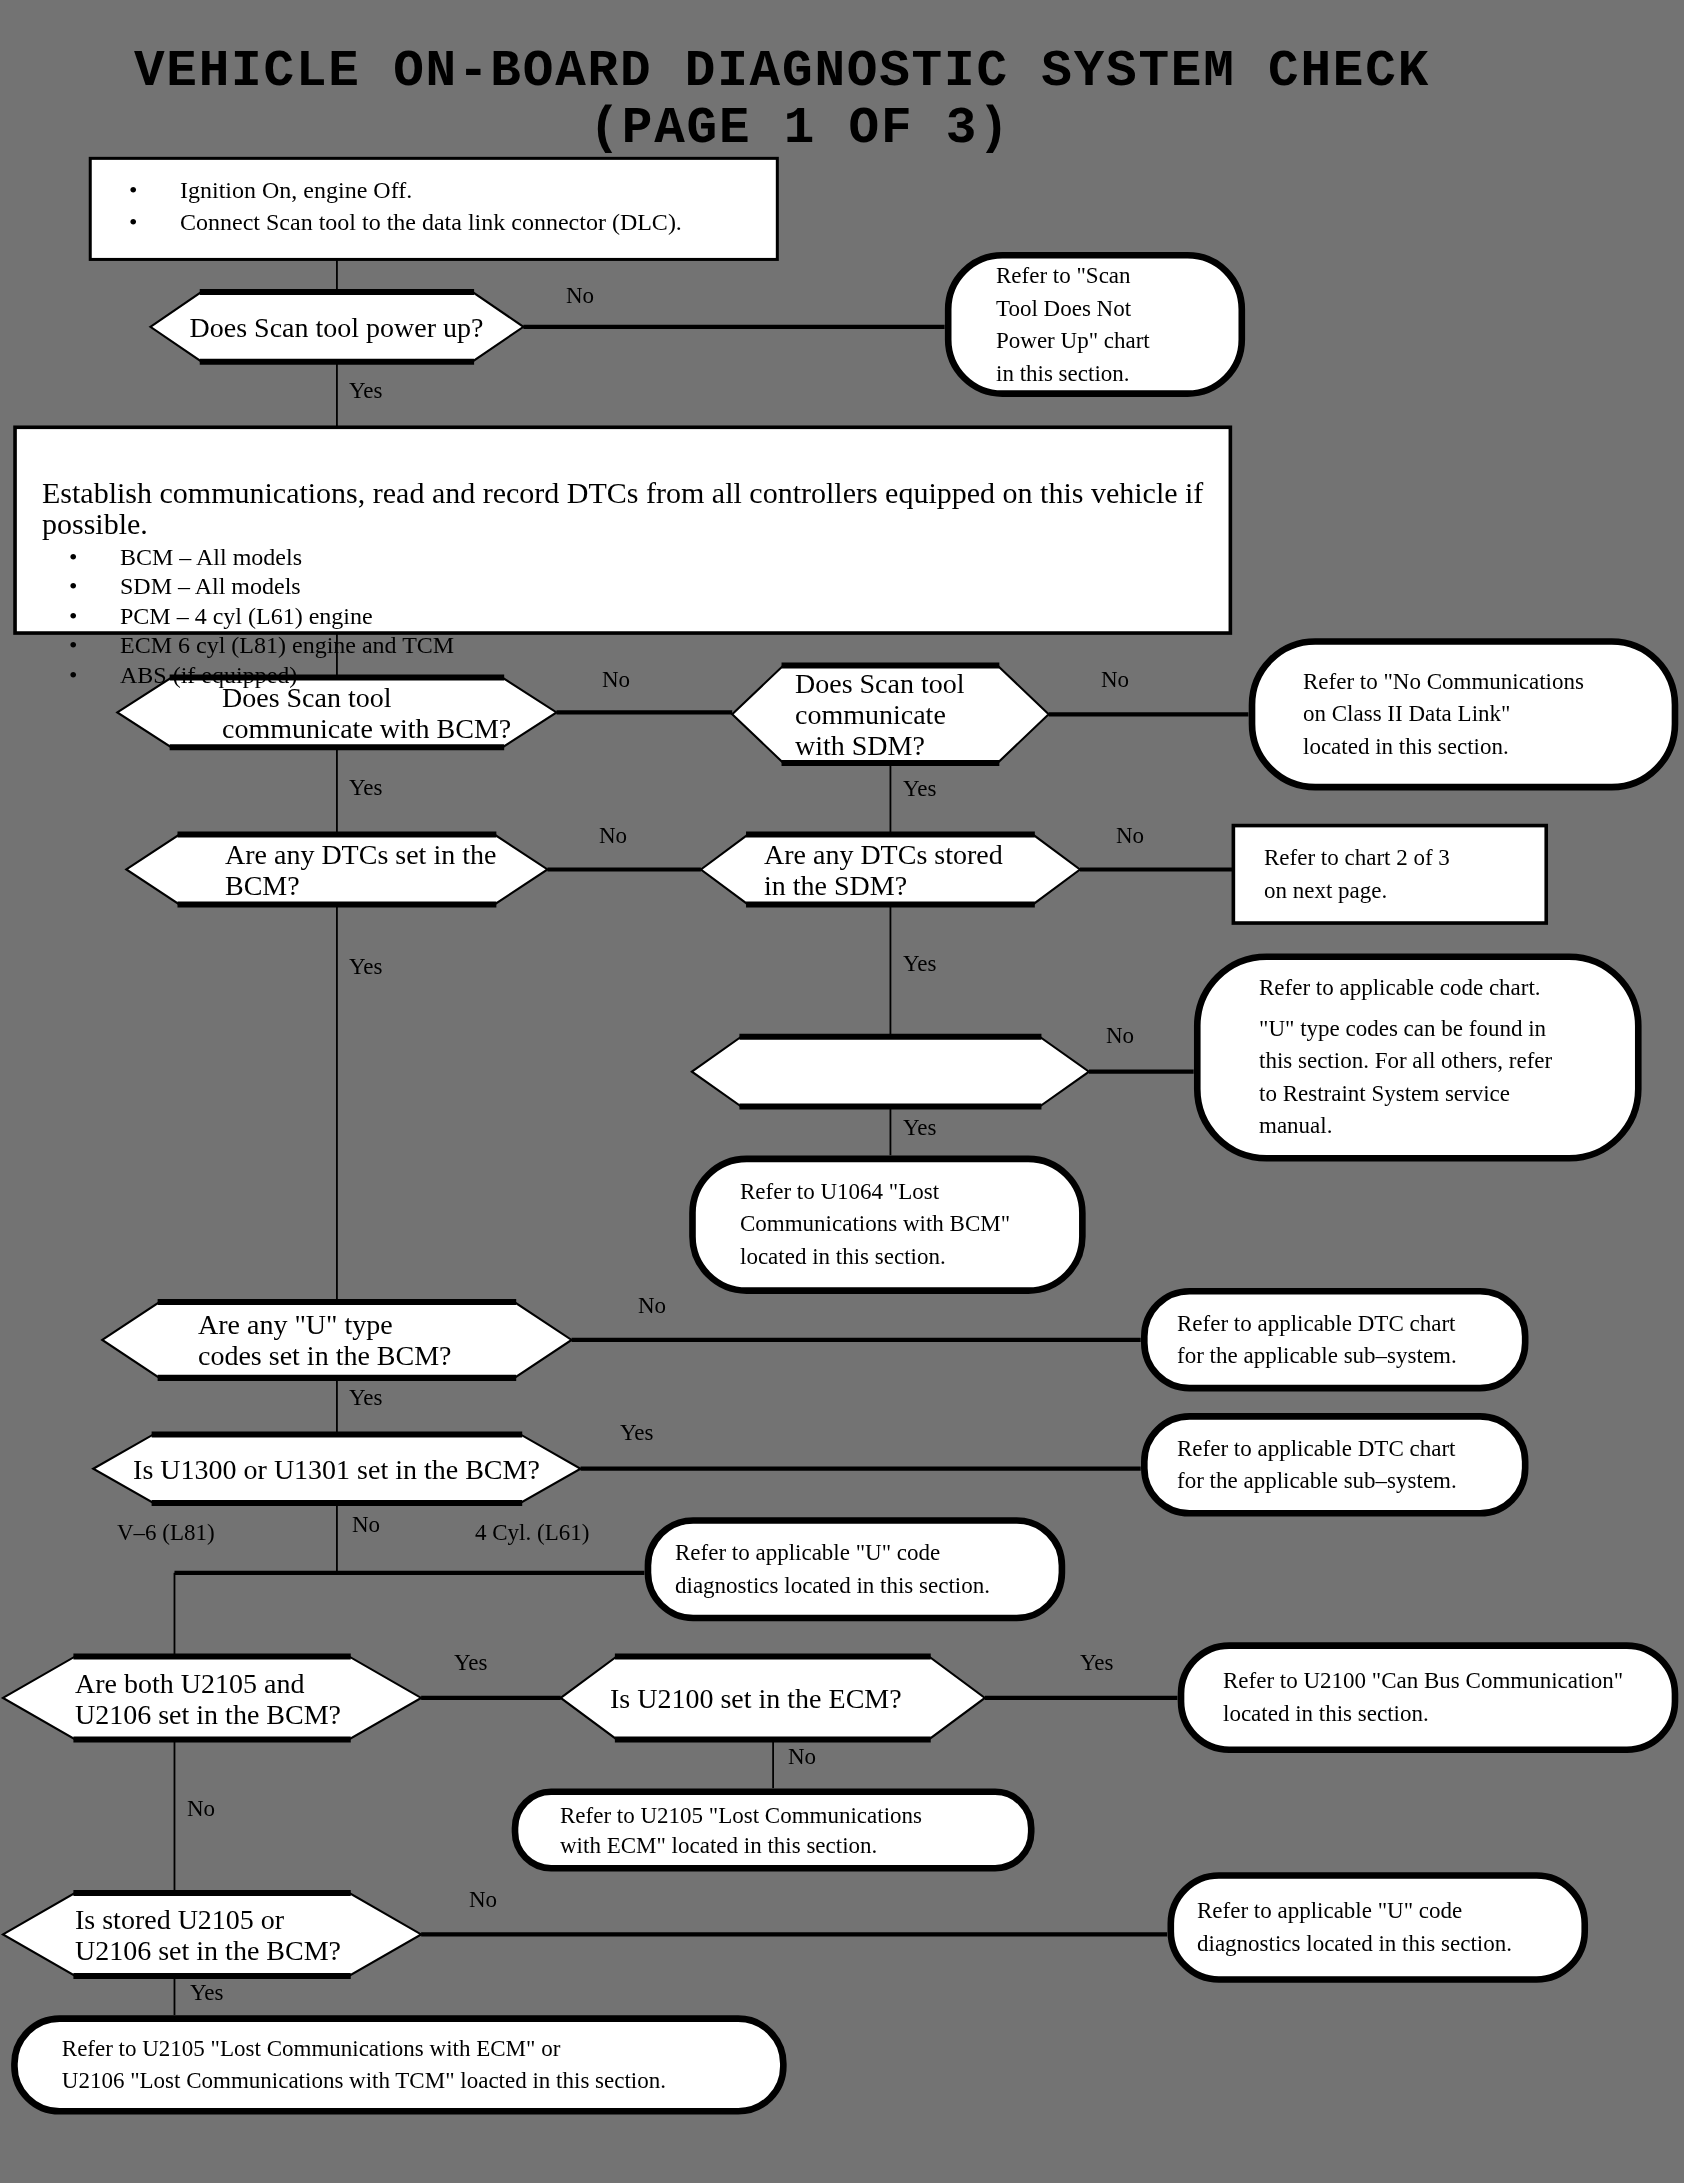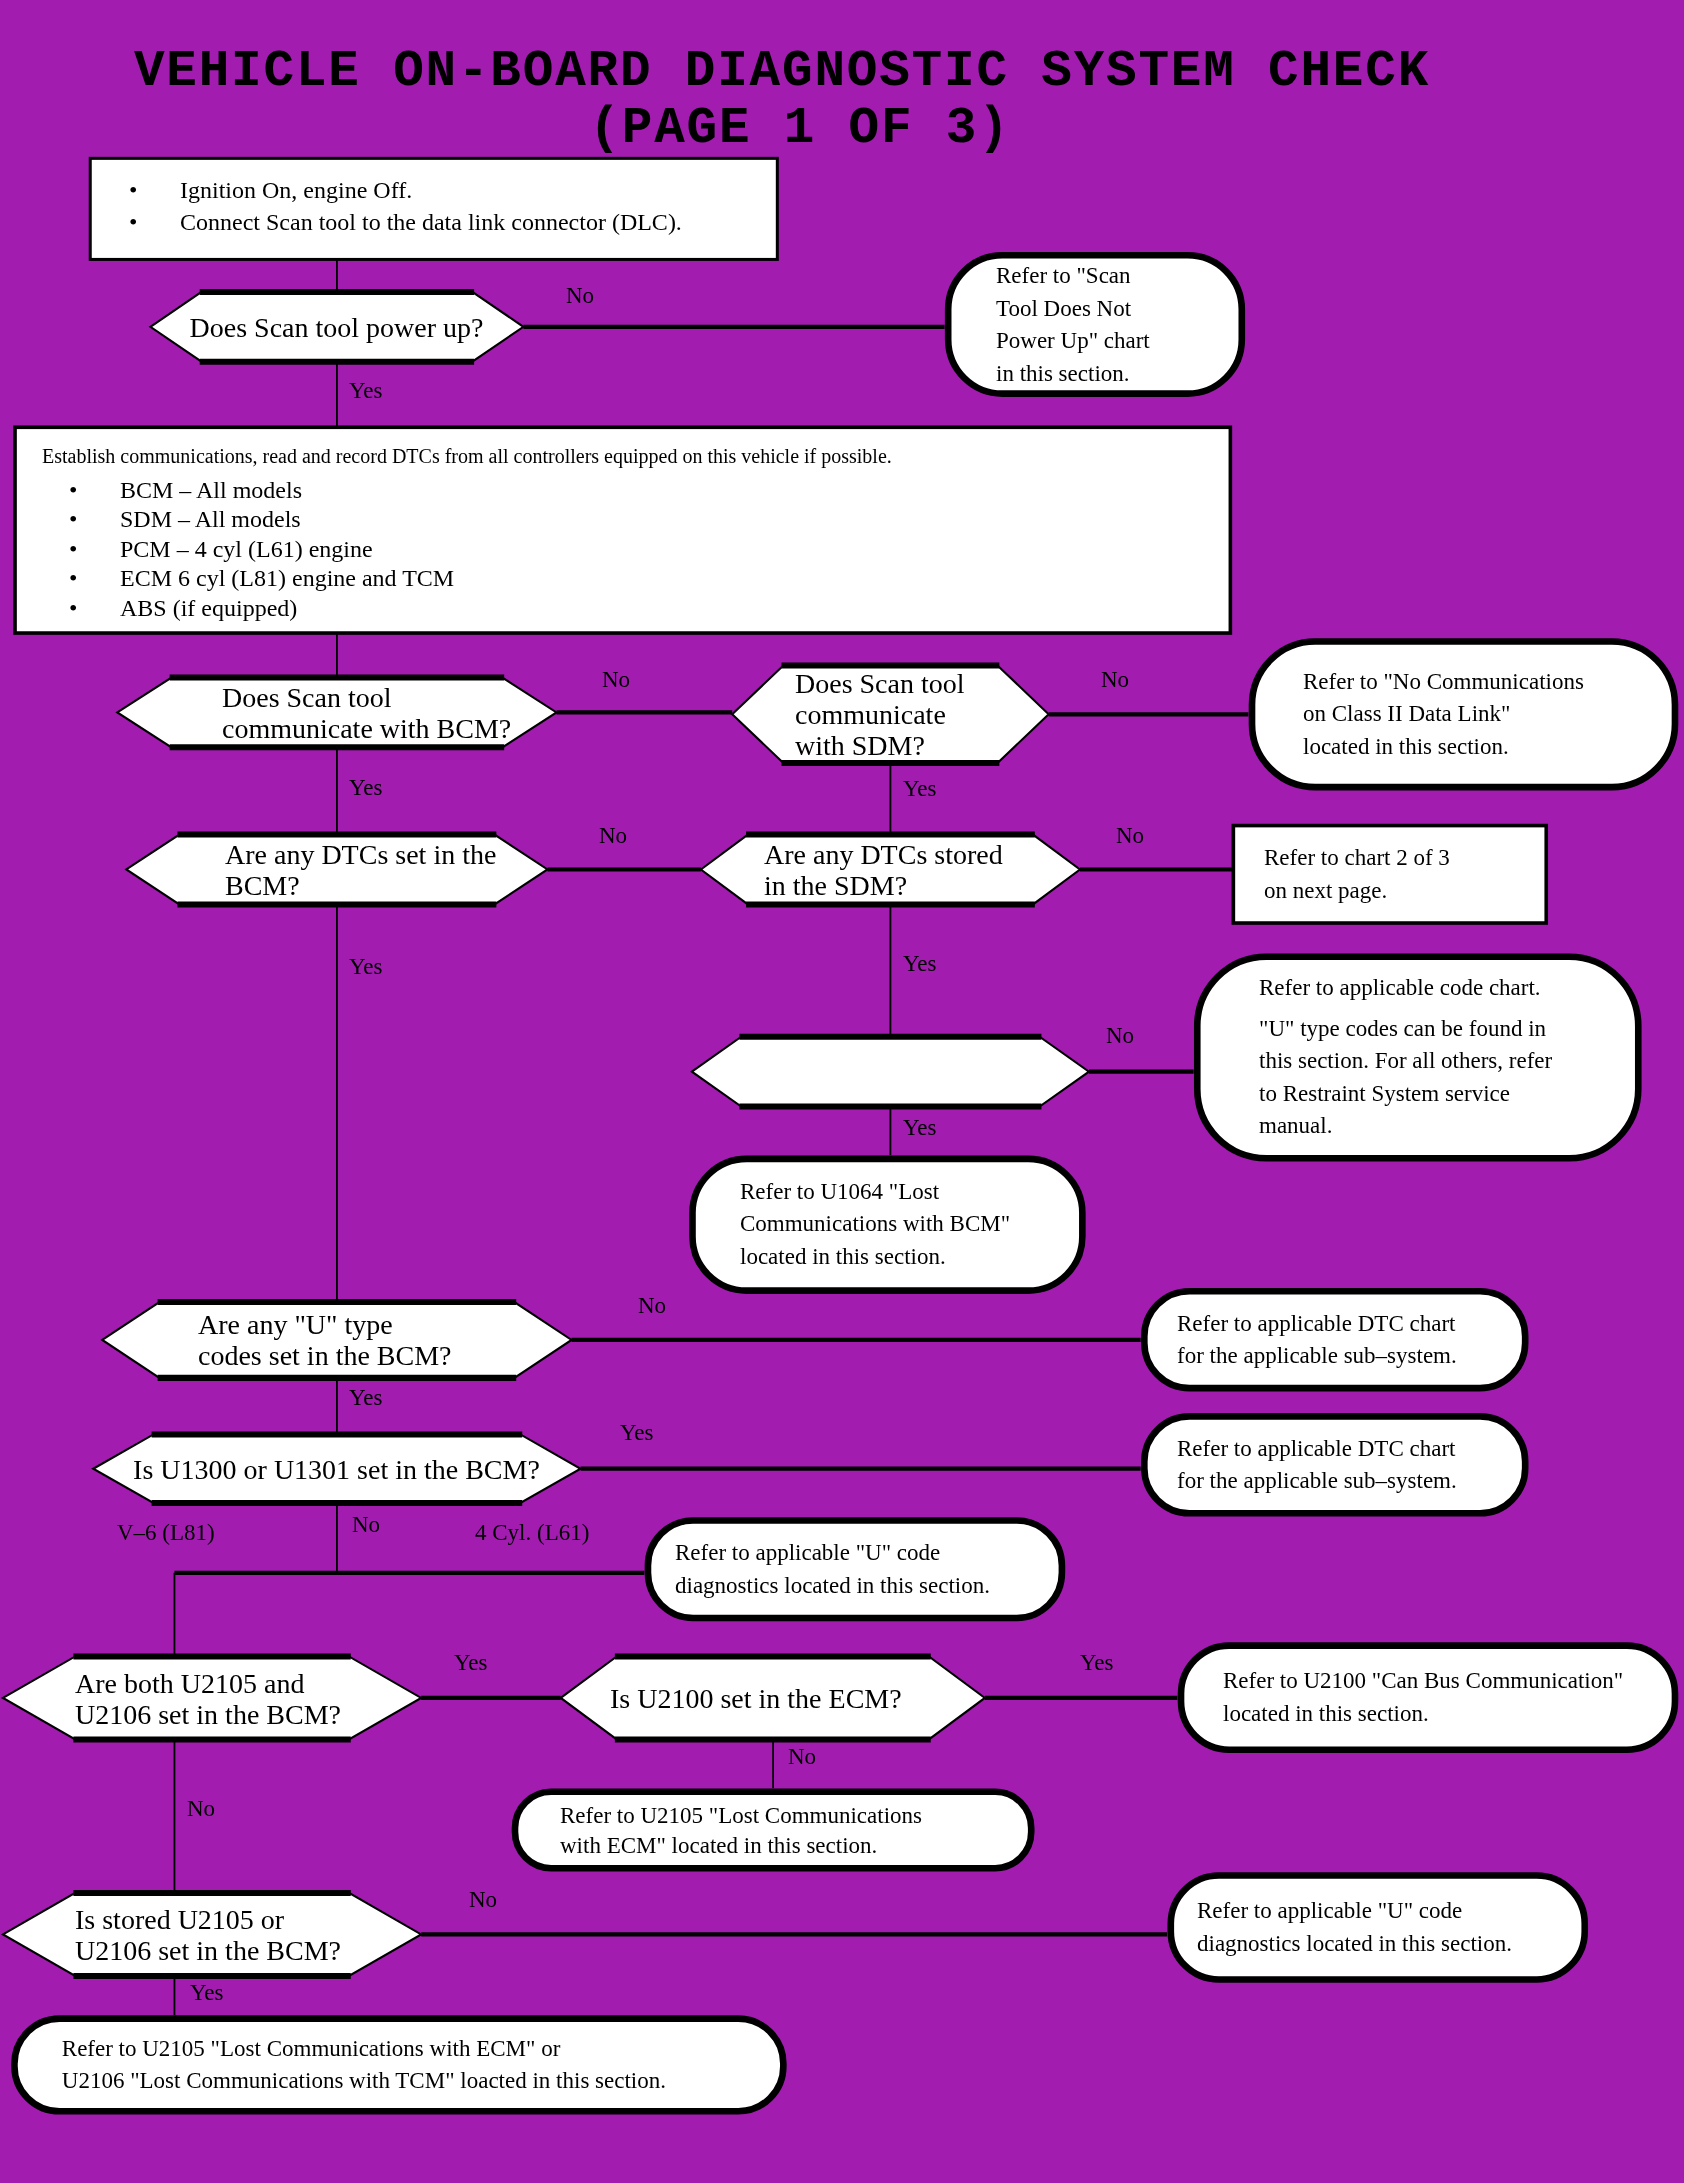--- a/index.html
+++ b/index.html
@@ -1,20 +1,20 @@
 <!DOCTYPE html>
 <html style="font-size:9.6px"><head>
 <meta charset="utf-8">
 <style>
   html,body{margin:0;padding:0;background:#fff;}
   .canvas{
     position:relative;
     width:1684px;
     height:2183px;
-    background:#a21caf;
+    background:#737373;
     color:#000;
     font-family:"Liberation Serif","DejaVu Serif",serif;
     overflow:hidden;
   }
   .shapes{position:absolute;left:0;top:0;}
   .ttl{
     position:absolute;
     font-family:"Liberation Mono","DejaVu Sans Mono",monospace;
     font-weight:bold;
     font-size:51px;
@@ -42,21 +42,21 @@
   }
   .b1-inner{
     position:absolute;left:90px;top:158px;width:687px;height:101px;
     box-sizing:border-box;padding:15.6px 12px 0 39px;
     display:flex;flex-direction:column;
   }
   .b2-inner{
     position:absolute;left:15px;top:427px;width:1216px;height:206px;
     box-sizing:border-box;padding:14.4px 18px 0 27px;
   }
-  .intro{font-size:20px;line-height:31px;}
+  .intro{font-size:30px;line-height:31px;margin-top:36px;}
   .brow{display:flex;line-height:32.5px;font-size:24px;}
   .b2-inner .brow{line-height:29.5px;margin-left:27px;}
   .b2-inner .bullets{margin-top:3.6px;}
   .dot{width:51px;flex:0 0 51px;}
   .dot::before{content:"\2022";}
 </style>
 </head>
 <body>
 
 <div class="canvas">

